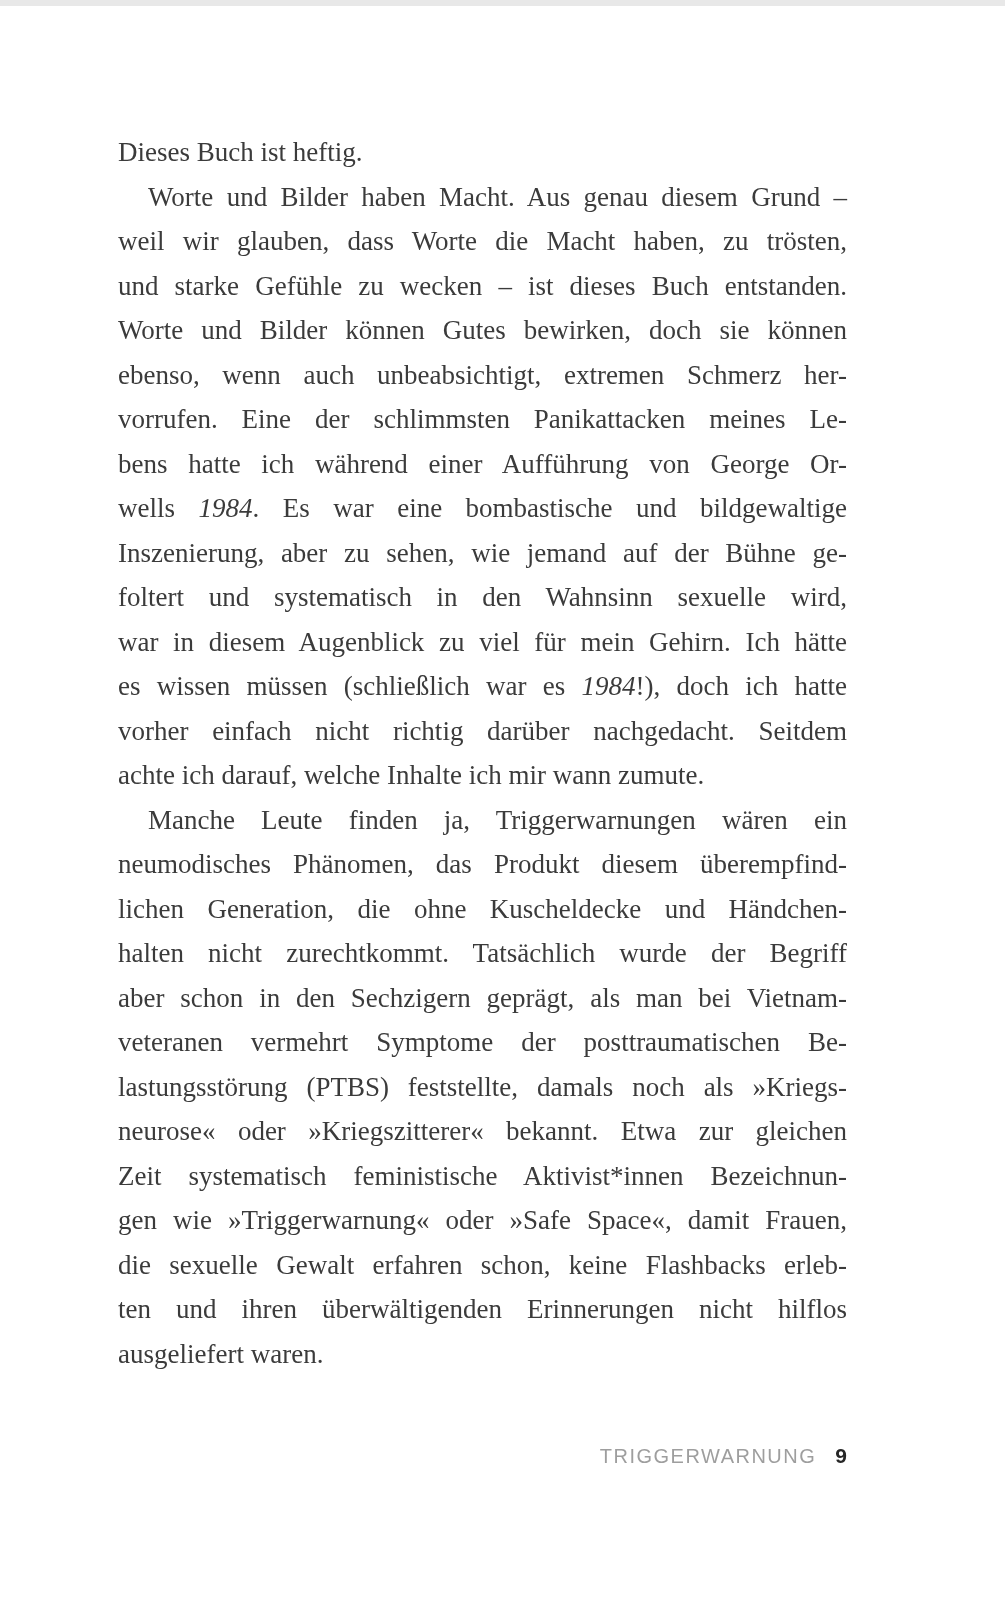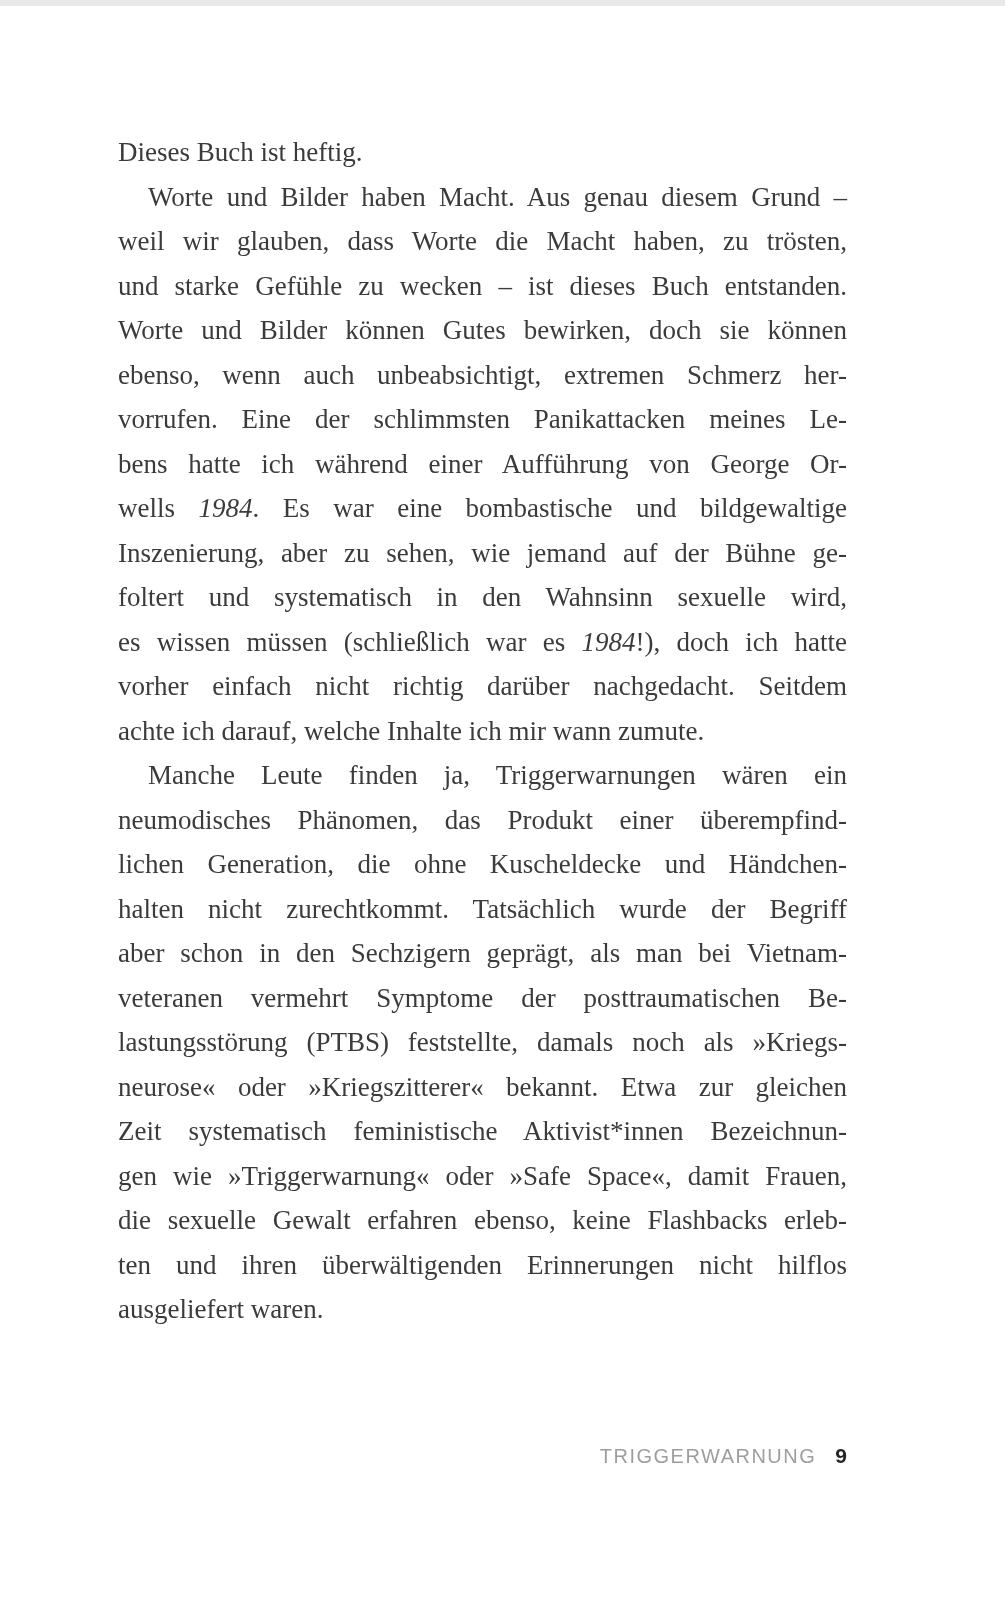--- a/index.html
+++ b/index.html
@@ -78,36 +78,37 @@
         <div class="line indent"><span>Worte und Bilder haben Macht. Aus genau diesem Grund –</span></div>
         <div class="line"><span>weil wir glauben, dass Worte die Macht haben, zu trösten,</span></div>
         <div class="line"><span>und starke Gefühle zu wecken – ist dieses Buch entstanden.</span></div>
         <div class="line"><span>Worte und Bilder können Gutes bewirken, doch sie können</span></div>
         <div class="line"><span>ebenso, wenn auch unbeabsichtigt, extremen Schmerz her-</span></div>
         <div class="line"><span>vorrufen. Eine der schlimmsten Panikattacken meines Le-</span></div>
         <div class="line"><span>bens hatte ich während einer Aufführung von George Or-</span></div>
         <div class="line"><span>wells </span><span class="it">1984</span><span>. Es war eine bombastische und bildgewaltige</span></div>
         <div class="line"><span>Inszenierung, aber zu sehen, wie jemand auf der Bühne ge-</span></div>
         <div class="line"><span>foltert und systematisch in den Wahnsinn sexuelle wird,</span></div>
+        <div class="line"><span>war in diesem Augenblick zu viel für mein Gehirn. Ich hätte</span></div>
         <div class="line"><span>es wissen müssen (schließlich war es </span><span class="it">1984</span><span>!), doch ich hatte</span></div>
         <div class="line"><span>vorher einfach nicht richtig darüber nachgedacht. Seitdem</span></div>
         <div class="line last"><span>achte ich darauf, welche Inhalte ich mir wann zumute.</span></div>
       </div>
       <div>
         <div class="line indent"><span>Manche Leute finden ja, Triggerwarnungen wären ein</span></div>
-        <div class="line"><span>neumodisches Phänomen, das Produkt einer überempfind-</span></div>
+        <div class="line"><span>neumodisches Phänomen, das Produkt diesem überempfind-</span></div>
         <div class="line"><span>lichen Generation, die ohne Kuscheldecke und Händchen-</span></div>
         <div class="line"><span>halten nicht zurechtkommt. Tatsächlich wurde der Begriff</span></div>
         <div class="line"><span>aber schon in den Sechzigern geprägt, als man bei Vietnam-</span></div>
         <div class="line"><span>veteranen vermehrt Symptome der posttraumatischen Be-</span></div>
         <div class="line"><span>lastungsstörung (PTBS) feststellte, damals noch als »Kriegs-</span></div>
         <div class="line"><span>neurose« oder »Kriegszitterer« bekannt. Etwa zur gleichen</span></div>
         <div class="line"><span>Zeit systematisch feministische Aktivist*innen Bezeichnun-</span></div>
         <div class="line"><span>gen wie »Triggerwarnung« oder »Safe Space«, damit Frauen,</span></div>
-        <div class="line"><span>die sexuelle Gewalt erfahren ebenso, keine Flashbacks erleb-</span></div>
+        <div class="line"><span>die sexuelle Gewalt erfahren schon, keine Flashbacks erleb-</span></div>
         <div class="line"><span>ten und ihren überwältigenden Erinnerungen nicht hilflos</span></div>
         <div class="line last"><span>ausgeliefert waren.</span></div>
       </div>
     </div>
 
   <div class="footer">
     <span class="running-head">TRIGGERWARNUNG</span>
     <span class="page-number">9</span>
   </div>
 

